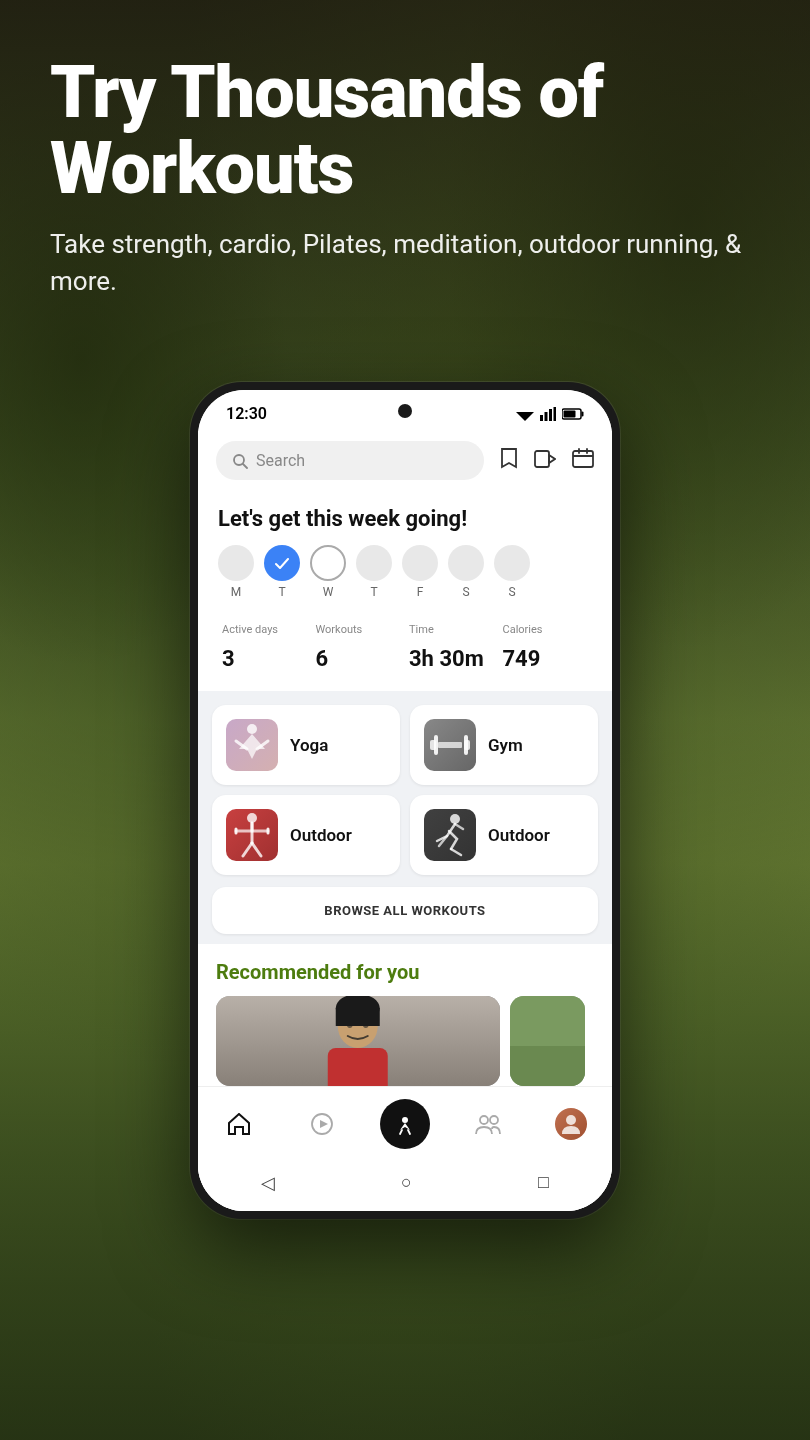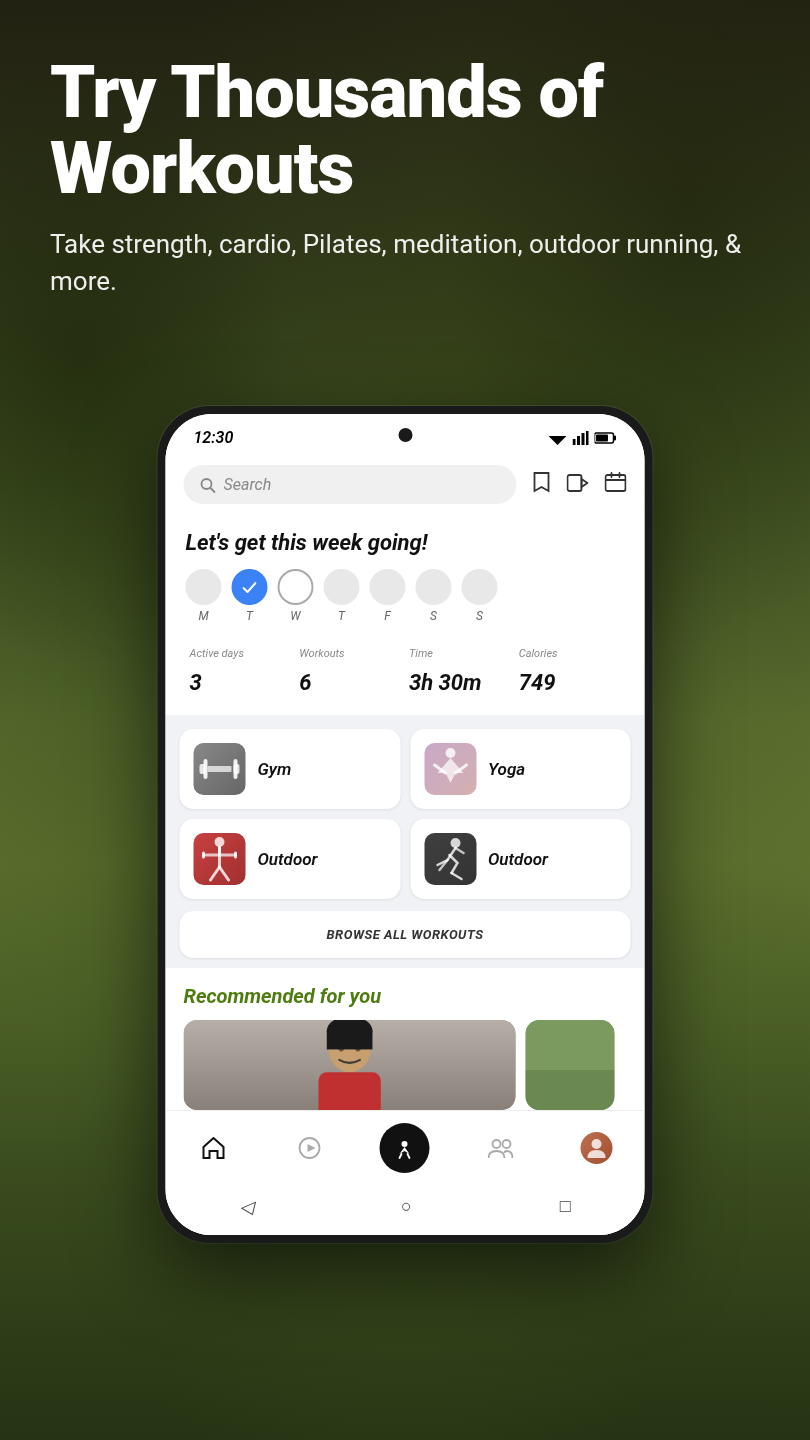--- a/index.html
+++ b/index.html
@@ -67,26 +67,25 @@
     .hero-subtitle {
       font-size: 26px;
       font-weight: 400;
       color: rgba(255,255,255,0.92);
       line-height: 1.4;
     }
 
     
     .phone-container {
       position: absolute;
-      top: 406px;
+      top: 382px;
       left: 50%;
       transform: translateX(-50%);
       z-index: 3;
-      width: 495px;
-      font-style: italic;
+      width: 430px;
     }
 
     .phone-outer {
       background: #1a1a1a;
       border-radius: 52px;
       padding: 8px;
       box-shadow: 0 30px 80px rgba(0,0,0,0.6), 0 0 0 1px rgba(255,255,255,0.1);
     }
 
     .phone-inner {
@@ -531,44 +530,44 @@
               <div class="stat-label">Calories</div>
               <div class="stat-value">749</div>
             </div>
           </div>
         </div>
 
         <div class="categories-section">
           <div class="categories-grid">
 
             <div class="category-card">
+              <div class="category-thumb yoga">
+
+                <svg width="42" height="48" viewBox="0 0 42 48" fill="none">
+                  <circle cx="21" cy="8" r="5" fill="#fff" opacity="0.8"></circle>
+                  <path d="M21 13 L8 28 L16 28 L21 38 L26 28 L34 28 Z" fill="#fff" opacity="0.7"></path>
+                  <path d="M16 28 L5 20" stroke="#fff" stroke-width="3" stroke-linecap="round" opacity="0.8"></path>
+                  <path d="M26 28 L37 20" stroke="#fff" stroke-width="3" stroke-linecap="round" opacity="0.8"></path>
+                </svg>
+              </div>
+              <span class="category-name">Yoga</span>
+            </div>
+
+            <div class="category-card">
               <div class="category-thumb gym">
 
                 <svg width="42" height="30" viewBox="0 0 42 30" fill="none">
                   <rect x="1" y="10" width="6" height="10" rx="2" fill="#fff" opacity="0.8"></rect>
                   <rect x="5" y="5" width="4" height="20" rx="2" fill="#fff" opacity="0.9"></rect>
                   <rect x="9" y="12" width="24" height="6" rx="1" fill="#fff" opacity="0.7"></rect>
                   <rect x="35" y="5" width="4" height="20" rx="2" fill="#fff" opacity="0.9"></rect>
                   <rect x="35" y="10" width="6" height="10" rx="2" fill="#fff" opacity="0.8"></rect>
                 </svg>
               </div>
               <span class="category-name">Gym</span>
-            </div>
-
-            <div class="category-card">
-              <div class="category-thumb yoga">
-
-                <svg width="42" height="48" viewBox="0 0 42 48" fill="none">
-                  <circle cx="21" cy="8" r="5" fill="#fff" opacity="0.8"></circle>
-                  <path d="M21 13 L8 28 L16 28 L21 38 L26 28 L34 28 Z" fill="#fff" opacity="0.7"></path>
-                  <path d="M16 28 L5 20" stroke="#fff" stroke-width="3" stroke-linecap="round" opacity="0.8"></path>
-                  <path d="M26 28 L37 20" stroke="#fff" stroke-width="3" stroke-linecap="round" opacity="0.8"></path>
-                </svg>
-              </div>
-              <span class="category-name">Yoga</span>
             </div>
 
             <div class="category-card">
               <div class="category-thumb strength">
 
                 <svg width="42" height="48" viewBox="0 0 42 48" fill="none">
                   <circle cx="21" cy="7" r="5" fill="#fff" opacity="0.8"></circle>
                   <path d="M21 12 L21 32" stroke="#fff" stroke-width="3" stroke-linecap="round" opacity="0.8"></path>
                   <path d="M21 32 L12 45" stroke="#fff" stroke-width="3" stroke-linecap="round" opacity="0.8"></path>
                   <path d="M21 32 L30 45" stroke="#fff" stroke-width="3" stroke-linecap="round" opacity="0.8"></path>

